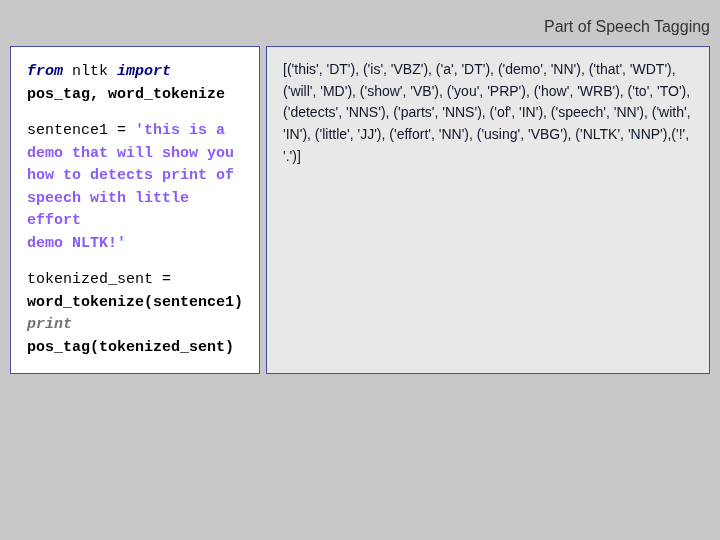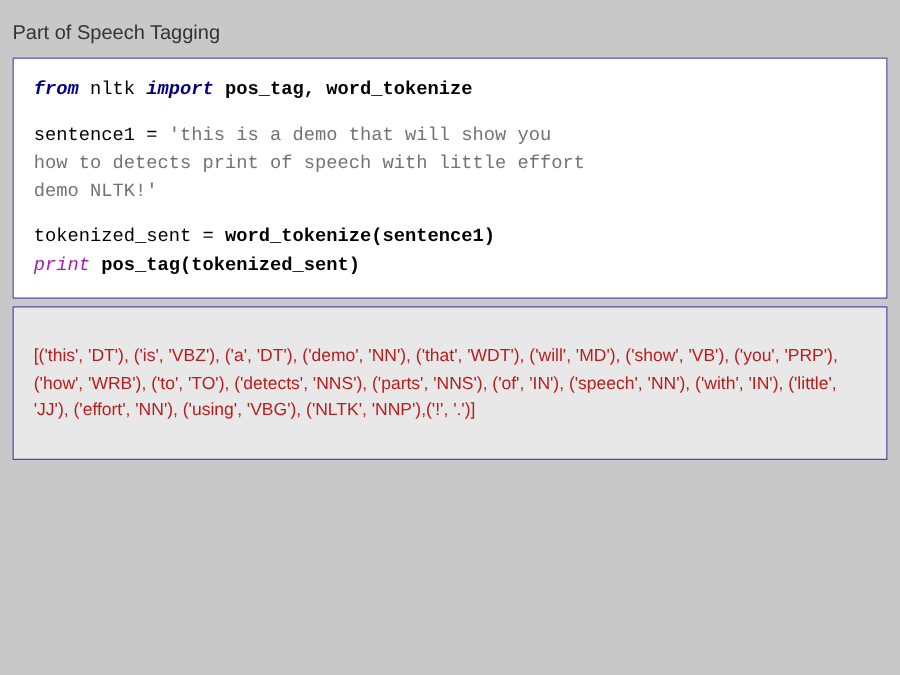--- a/index.html
+++ b/index.html
@@ -14,31 +14,31 @@
       background-color: #c8c8c8;
       font-family: Arial, sans-serif;
       display: flex;
       flex-direction: column;
       align-items: center;
       padding: 10px;
     }
 
     .title-bar {
       width: 100%;
-      text-align: left;
+      text-align: right;
       font-size: 16px;
       color: #333;
       padding: 8px 0 10px 0;
       font-family: Arial, sans-serif;
     }
 
     .main-container {
       width: 700px;
       display: flex;
-      flex-direction: column;
+      flex-direction: row;
       gap: 6px;
     }
 
     .code-box {
       background-color: #ffffff;
       border: 1.5px solid #4a4aaa;
       padding: 14px 16px;
       font-family: 'Courier New', Courier, monospace;
     }
 
@@ -57,46 +57,46 @@
       font-weight: bold;
       color: #000080;
       font-style: italic;
     }
 
     .kw-bold {
       font-weight: bold;
     }
 
     .kw-print {
-      font-weight: normal;
-      color: #a21caf;
+      font-weight: bold;
+      color: #737373;
       font-style: italic;
     }
 
     .normal-code {
       color: #000;
       font-weight: normal;
     }
 
     .string-code {
-      color: #737373;
-      font-weight: normal;
+      color: #8b5cf6;
+      font-weight: bold;
     }
 
     .blank-line {
       height: 14px;
     }
 
     .output-box {
       background-color: #e8e8e8;
       border: 1.5px solid #4a4aaa;
-      padding: 28px 16px;
+      padding: 12px 16px;
       font-family: Arial, sans-serif;
       font-size: 14px;
-      color: #b91c1c;
+      color: #0f172a;
       line-height: 1.55;
     }
   </style>
 </head>
 <body>
 
 <div class="title-bar">Part of Speech Tagging</div>
 
 <div class="main-container">
 

